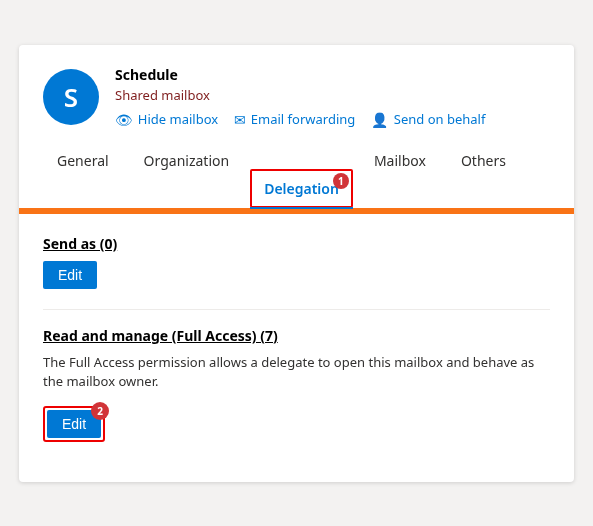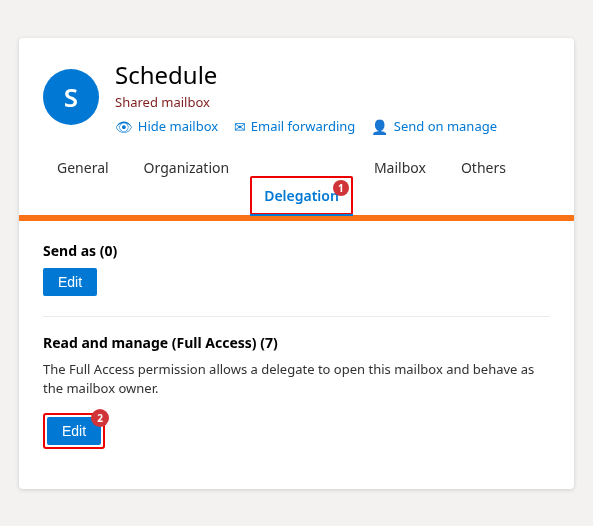--- a/index.html
+++ b/index.html
@@ -38,22 +38,22 @@
       color: #fff;
       font-size: 26px;
       font-weight: 600;
     }
     .header-info {
       display: flex;
       flex-direction: column;
       gap: 2px;
     }
     .header-title {
-      font-size: 24px;
-      font-weight: 400;
+      font-size: 14px;
+      font-weight: 700;
       color: #000;
     }
     .header-subtitle {
       font-size: 13px;
       color: #7f1d1d;
     }
     .header-actions {
       display: flex;
       gap: 16px;
       margin-top: 4px;
@@ -122,20 +122,21 @@
       padding: 20px 24px;
     }
     .section {
       margin-bottom: 20px;
     }
     .section-title {
       font-size: 14px;
       font-weight: 700;
       color: #000;
       margin-bottom: 8px;
+      text-decoration: underline;
     }
     .section-desc {
       font-size: 13px;
       color: #323130;
       line-height: 1.5;
       margin-bottom: 14px;
     }
     .btn-edit {
       position: relative;
       background: #0078d4;
@@ -194,21 +195,21 @@
         <span class="header-action-item">
           <span class="action-icon">👁</span>
           <span>Hide mailbox</span>
         </span>
         <span class="header-action-item">
           <span class="action-icon">✉</span>
           <span>Email forwarding</span>
         </span>
         <span class="header-action-item">
           <span class="action-icon">👤</span>
-          <span>Send on manage</span>
+          <span>Send on behalf</span>
         </span>
       </div>
     </div>
   </div>
 
   <div class="tabs">
     <div class="tab">
       <span>General</span>
     </div>
     <div class="tab">

